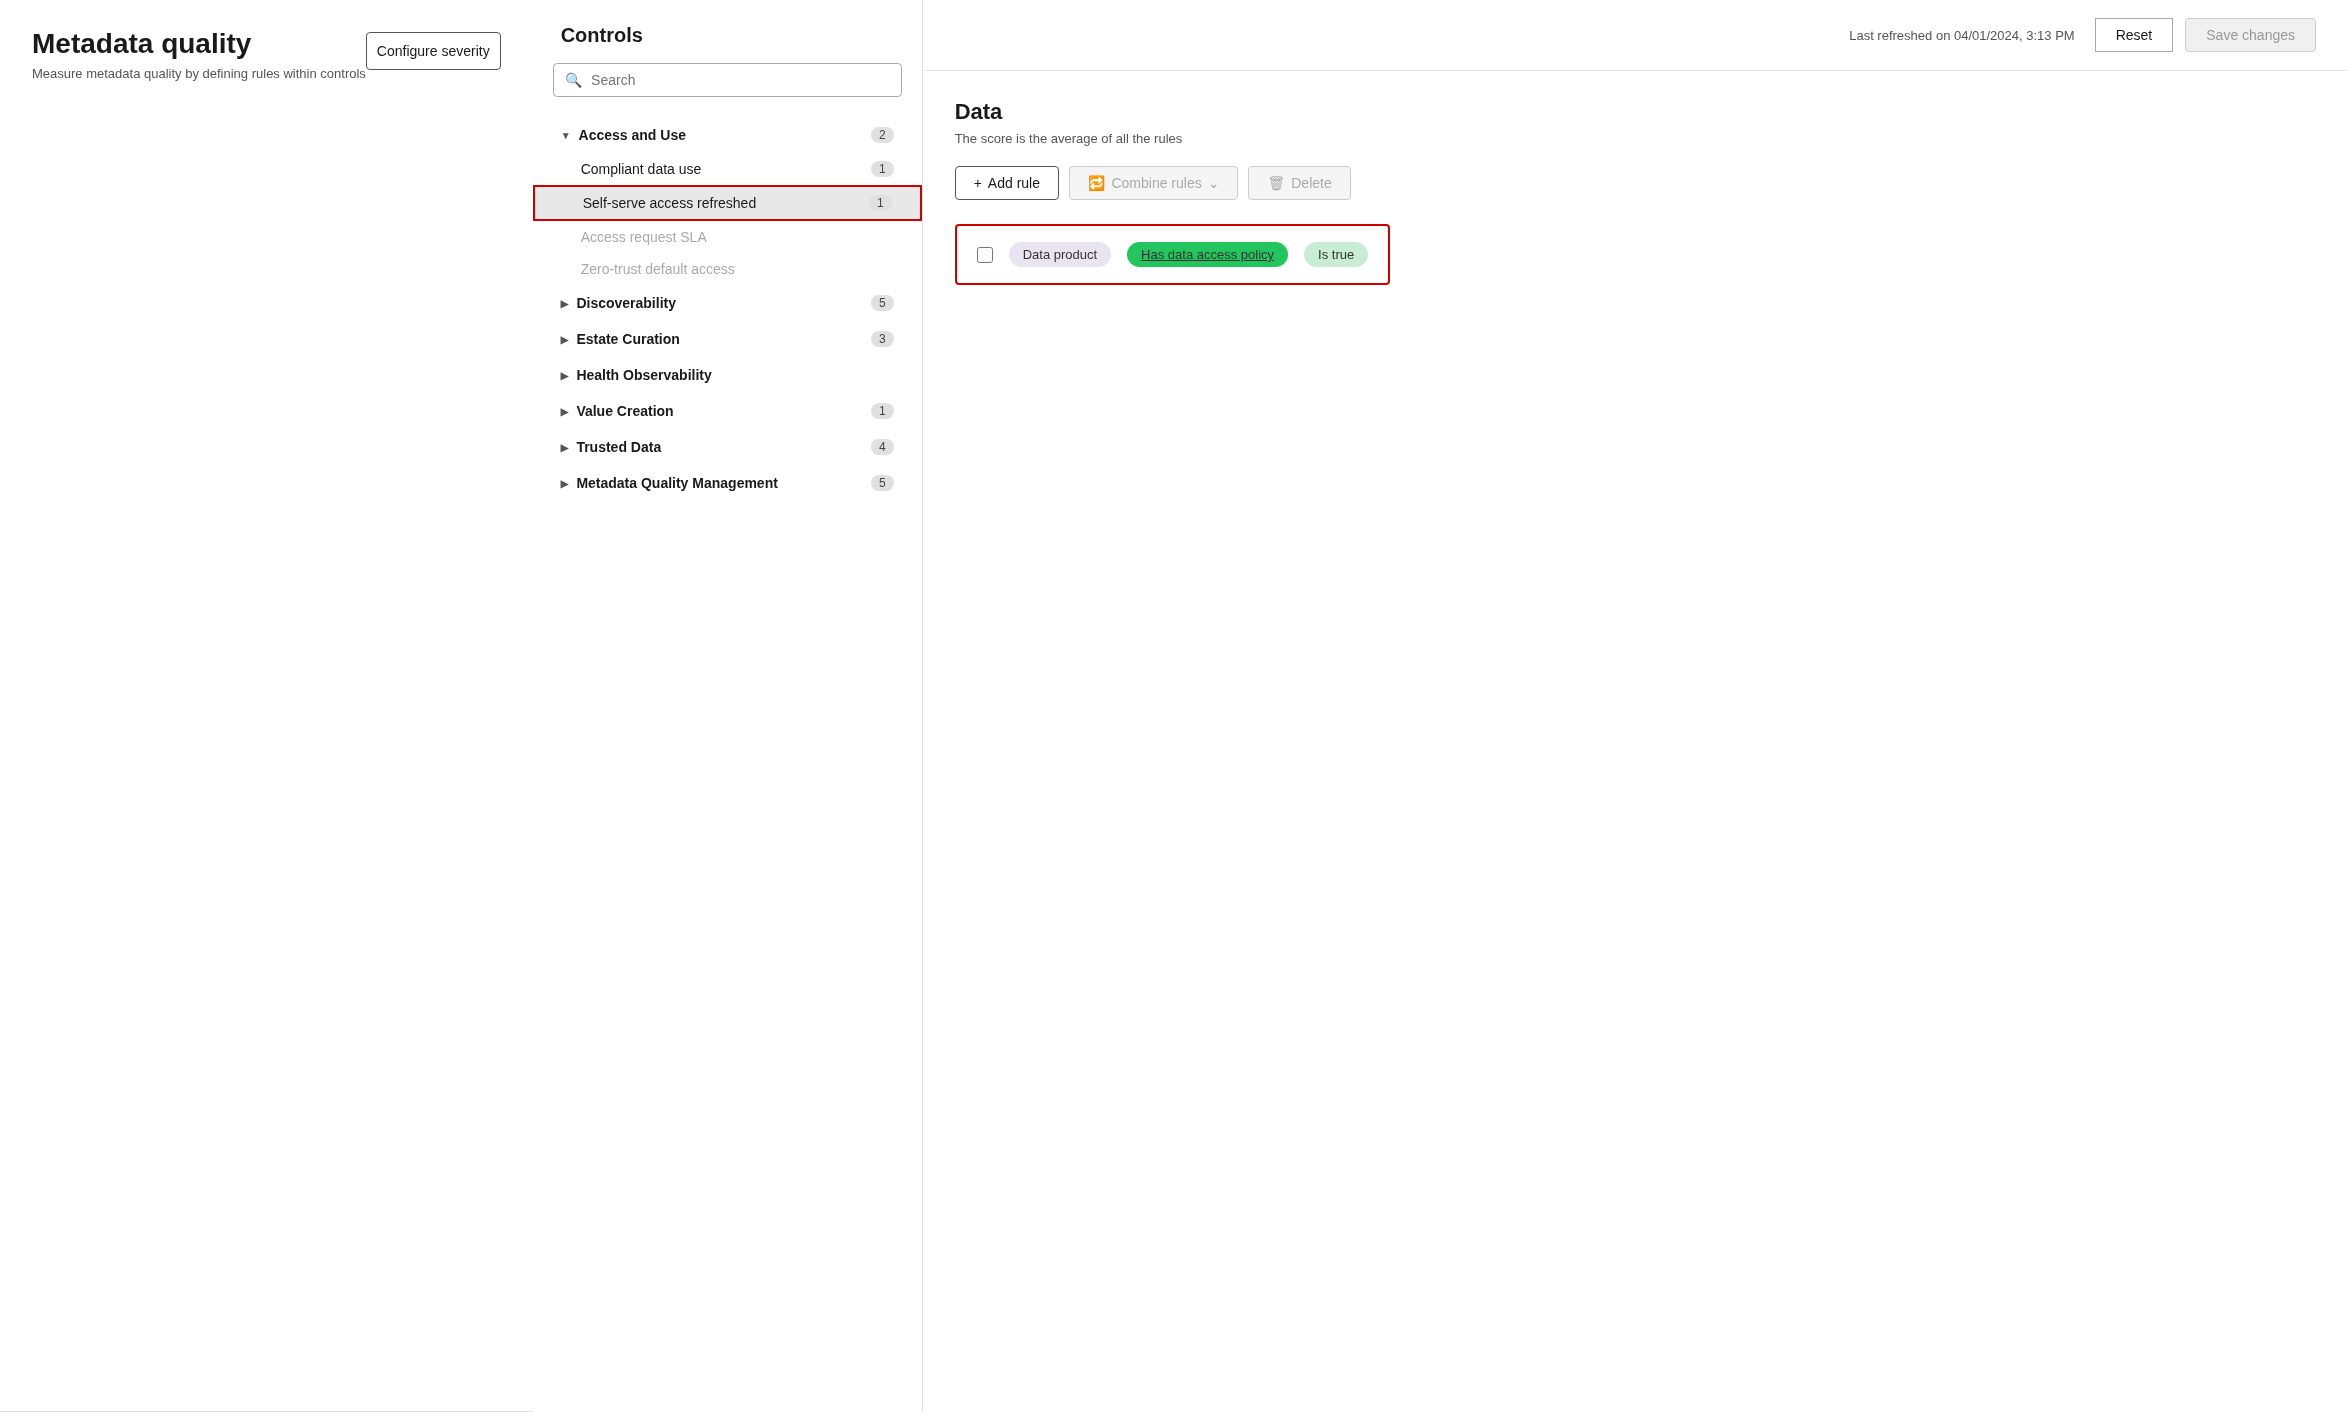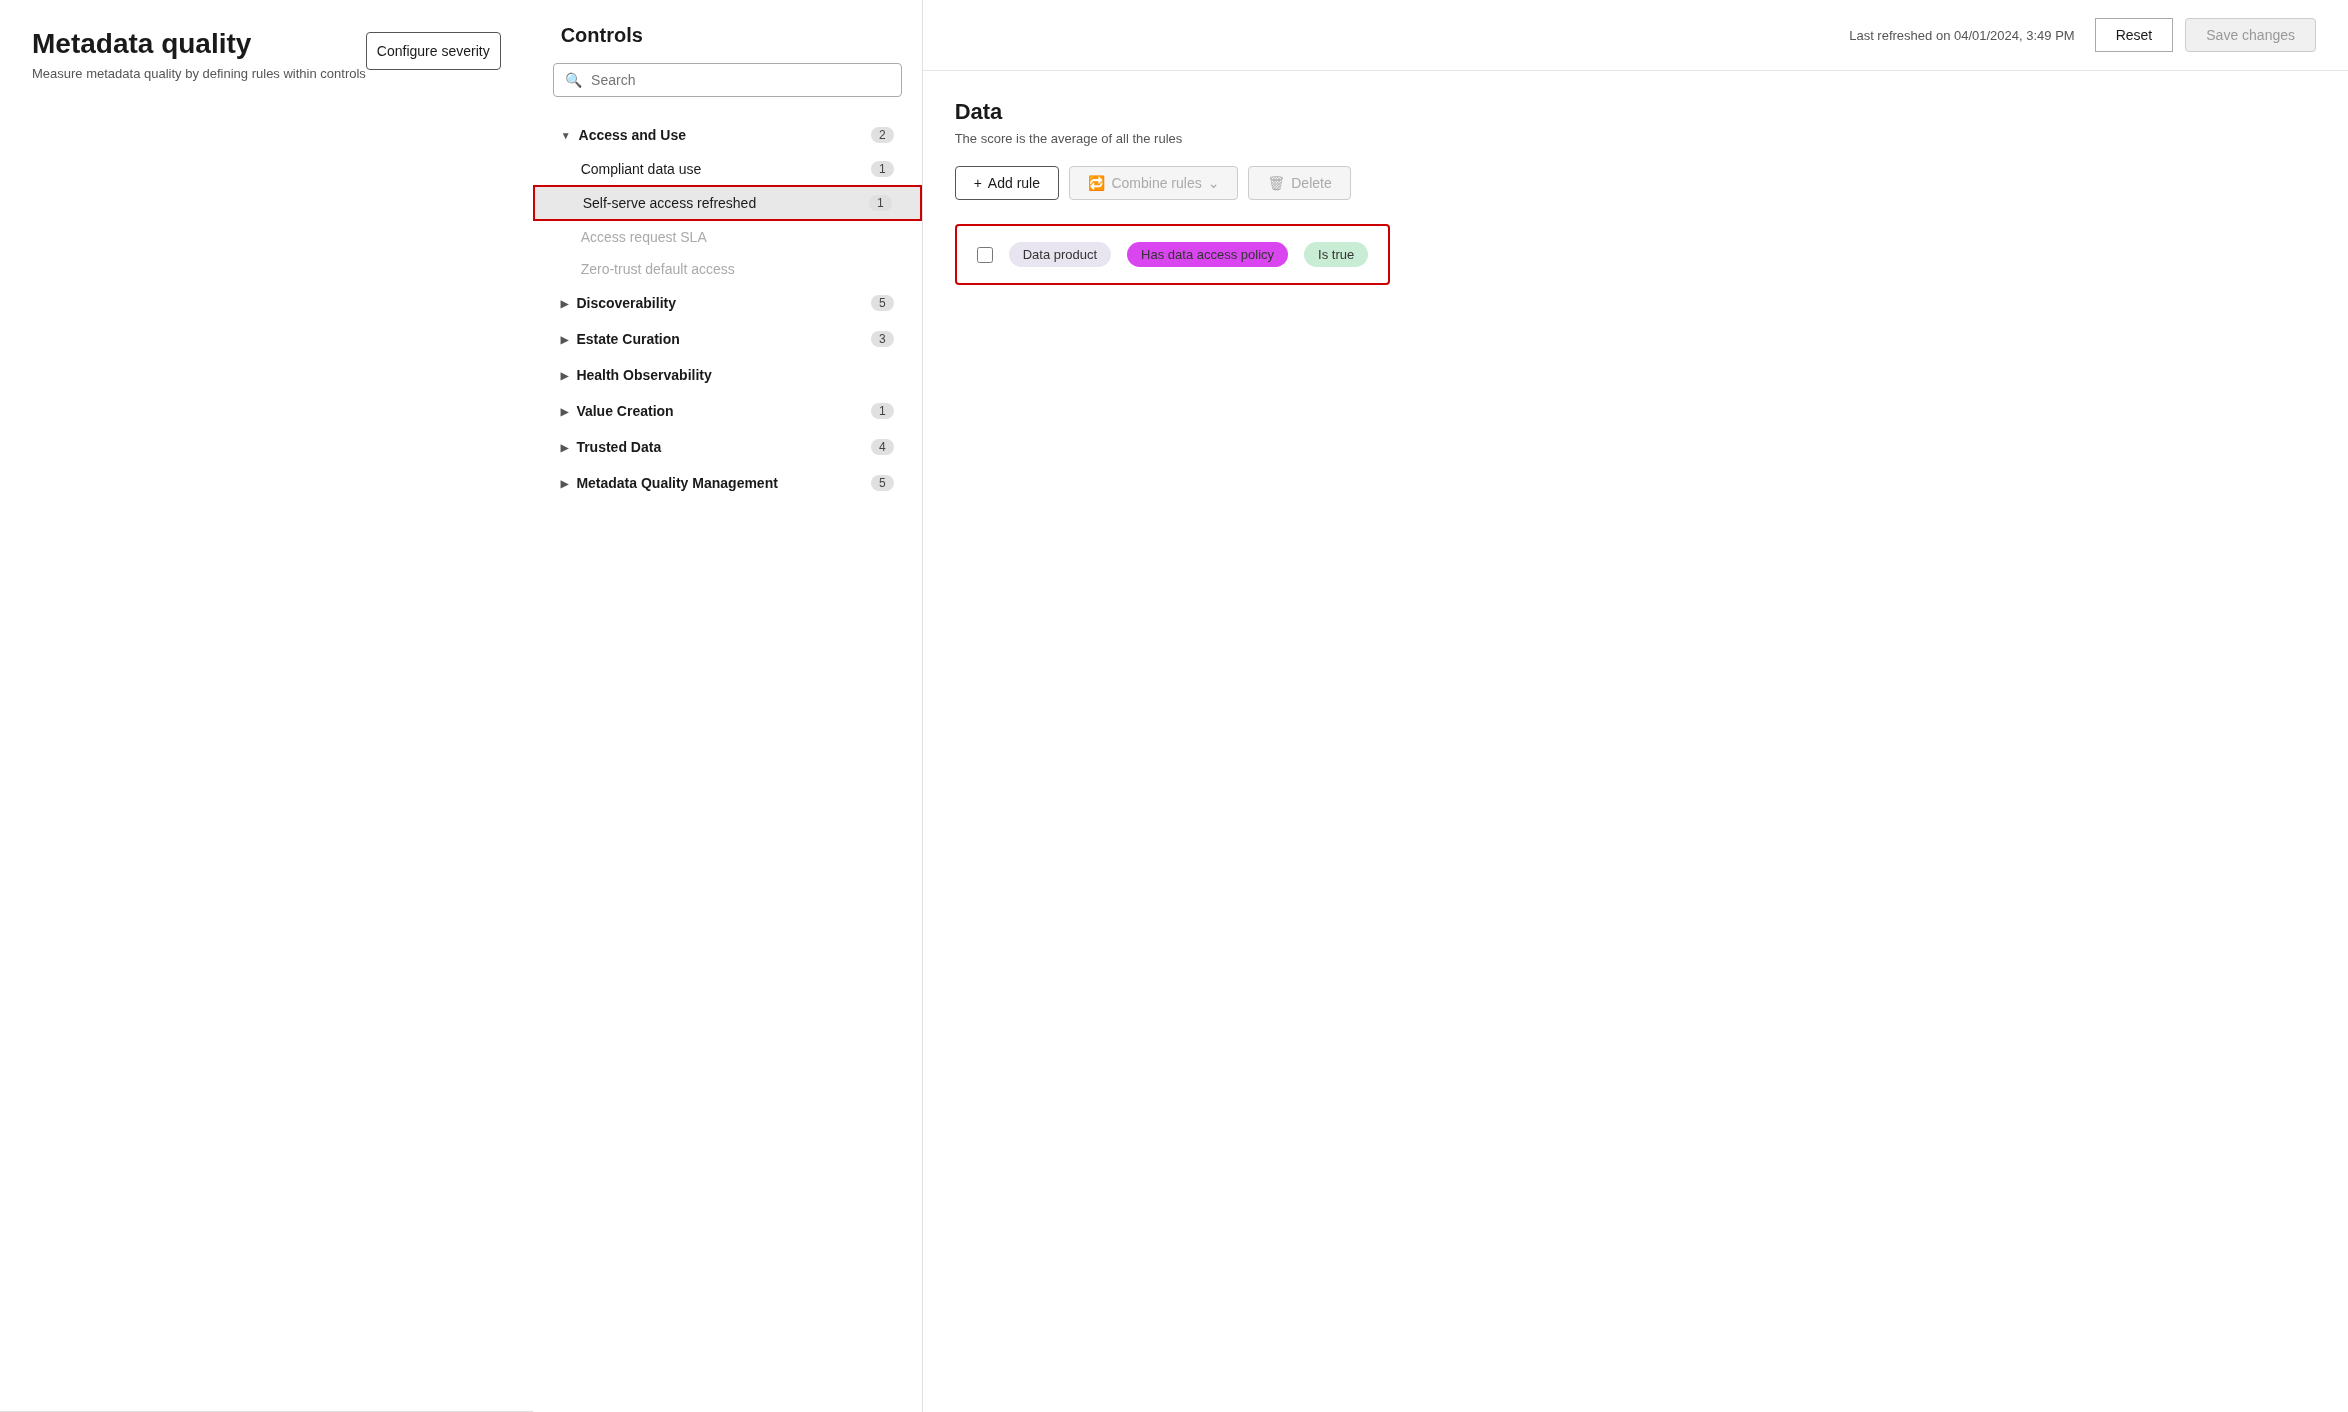--- a/index.html
+++ b/index.html
@@ -253,22 +253,23 @@
       border-radius: 20px;
       padding: 5px 14px;
       font-size: 13px;
       font-weight: 400;
     }
     .rule-tag-entity {
       background: #e8e4f0;
       color: #333;
     }
     .rule-tag-attribute {
-      background: #d946ef;
+      background: #22c55e;
       color: #333;
+      text-decoration: underline;
     }
     .rule-tag-value {
       background: #c8ecd4;
       color: #333;
     }
   </style>
 </head>
 <body>
 
 <div class="page-wrapper">
@@ -362,21 +363,21 @@
           </div>
           <span class="badge">5</span>
         </div>
 
       </div>
     </div>
 
     <div class="content-area">
 
       <div class="content-toolbar">
-        <span class="last-refreshed">Last refreshed on 04/01/2024, 3:49 PM</span>
+        <span class="last-refreshed">Last refreshed on 04/01/2024, 3:13 PM</span>
         <button class="reset-btn">Reset</button>
         <button class="save-changes-btn">Save changes</button>
       </div>
 
       <div class="rules-section">
         <div class="rules-title">Data</div>
         <div class="rules-subtitle">The score is the average of all the rules</div>
 
         
         <div class="rules-actions">

